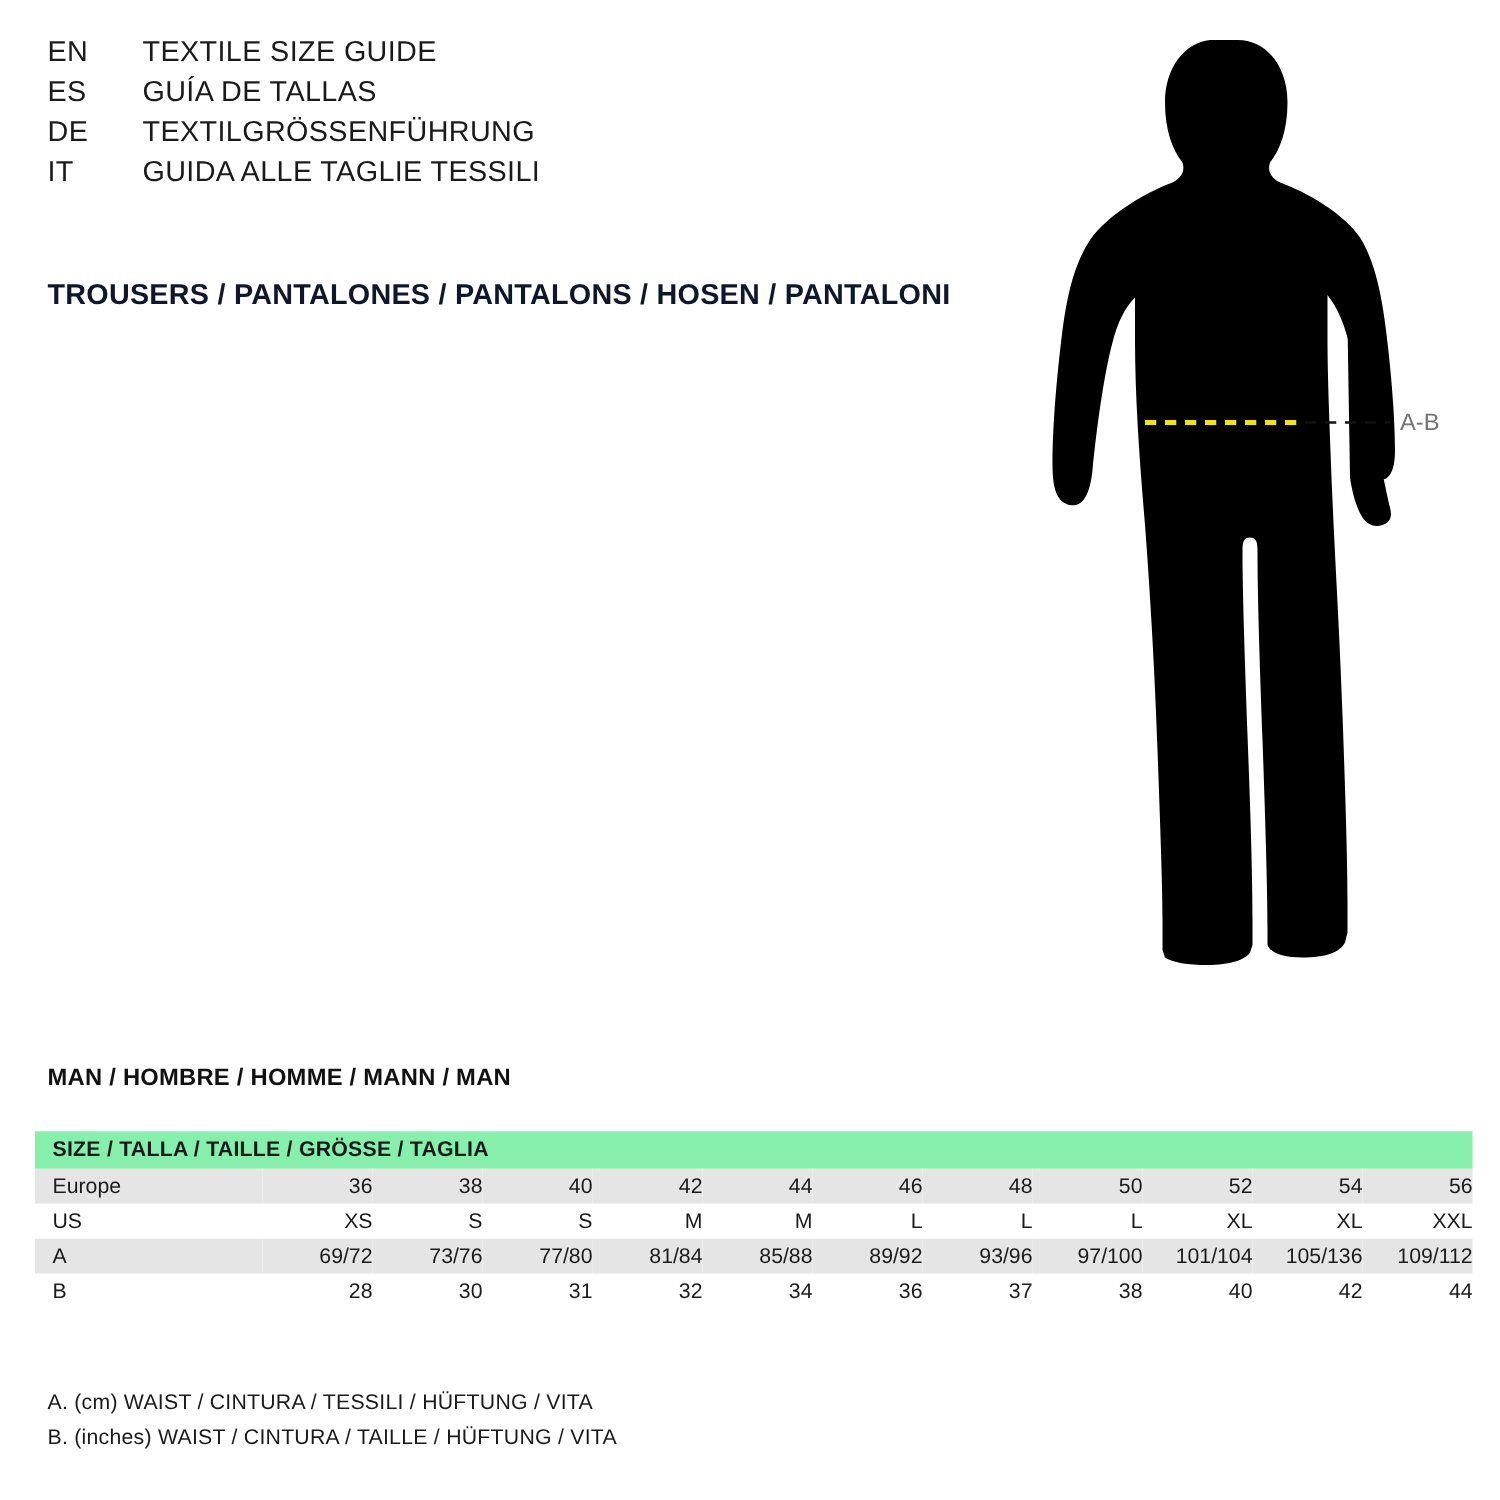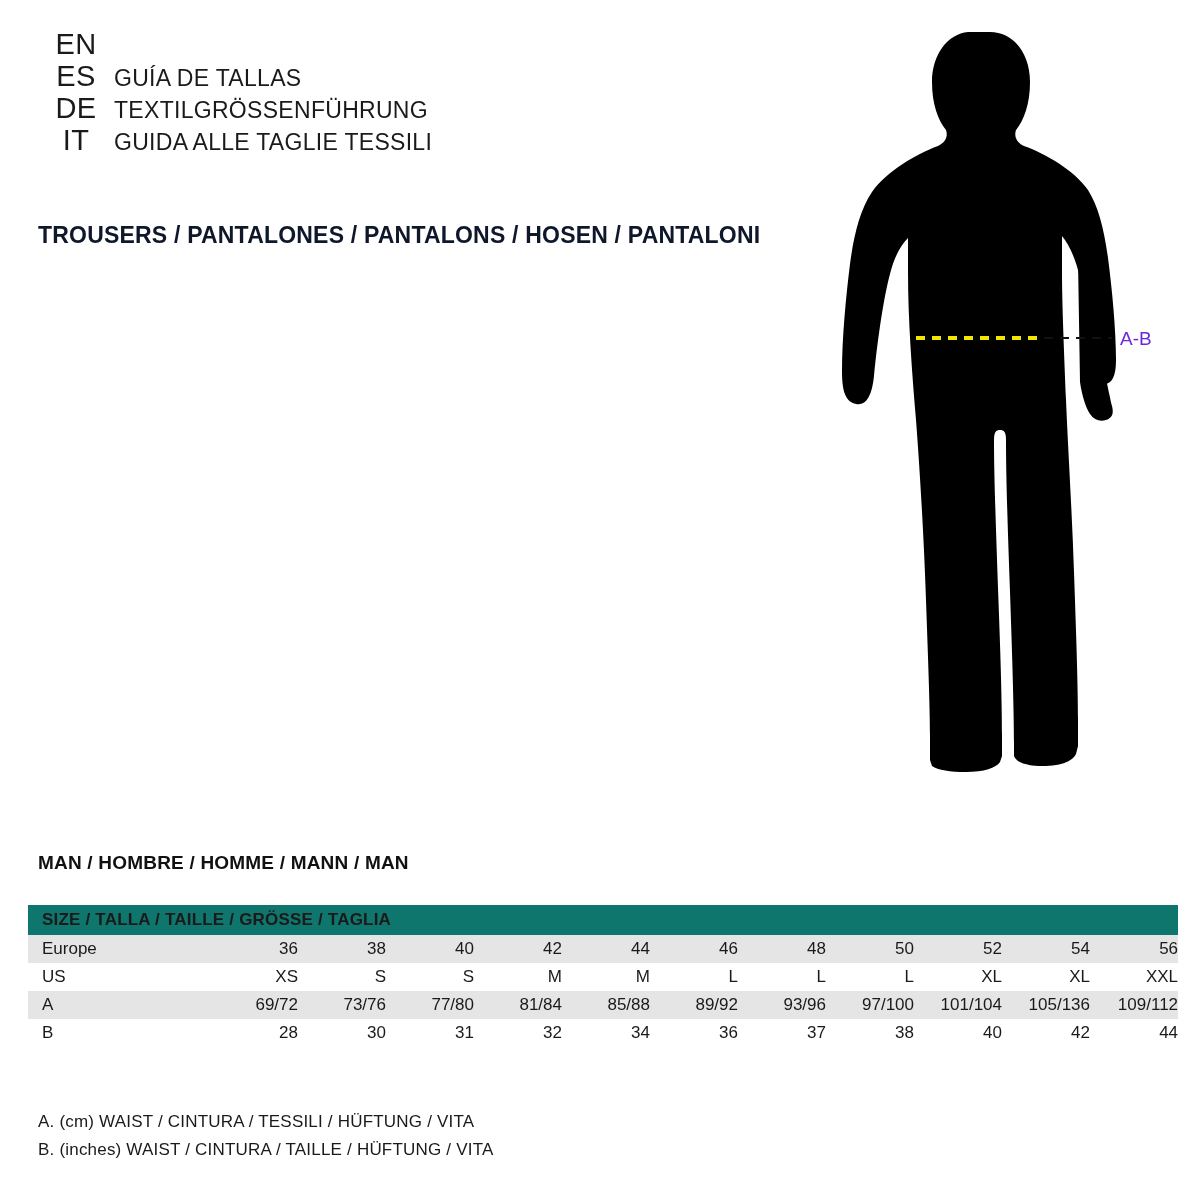--- a/index.html
+++ b/index.html
@@ -23,24 +23,23 @@
     top: 28px;
     width: 760px;
   }
   .lang-row {
     display: flex;
     align-items: baseline;
     height: 32px;
   }
   .lang-code {
     width: 76px;
-    font-size: 29px;
+    font-size: 23px;
     letter-spacing: 0.3px;
     color: #1a1a1a;
-    text-align: center;
   }
   .lang-text {
     font-size: 23px;
     letter-spacing: 0.3px;
     color: #1a1a1a;
     white-space: nowrap;
   }
   .garment-title {
     position: absolute;
     left: 38px;
@@ -59,21 +58,21 @@
     top: 20px;
     width: 360px;
     height: 790px;
   }
   .figure-wrap svg { display: block; }
   .ab-label {
     position: absolute;
     left: 300px;
     top: 308px;
     font-size: 19px;
-    color: #6d28d9;
+    color: #737373;
   }
 
   
   .gender-title {
     position: absolute;
     left: 38px;
     top: 852px;
     font-size: 19px;
     font-weight: bold;
     letter-spacing: 0.2px;
@@ -91,21 +90,21 @@
   table.size-table td, table.size-table th {
     height: 28px;
     font-size: 17px;
     color: #1a1a1a;
     font-weight: normal;
     text-align: right;
     padding: 0;
     border: none;
   }
   table.size-table th.head-cell {
-    background: #0f766e;
+    background: #86efac;
     text-align: left;
     padding-left: 14px;
     font-weight: bold;
     font-size: 17px;
     height: 30px;
     letter-spacing: 0.2px;
   }
   table.size-table td.row-label {
     text-align: left;
     padding-left: 14px;
@@ -126,20 +125,21 @@
     letter-spacing: 0.2px;
     white-space: nowrap;
   }
 </style>
 </head>
 <body>
 
 <div class="lang-block">
   <div class="lang-row">
     <div class="lang-code">EN</div>
+    <div class="lang-text">TEXTILE SIZE GUIDE</div>
   </div>
   <div class="lang-row">
     <div class="lang-code">ES</div>
     <div class="lang-text">GUÍA DE TALLAS</div>
   </div>
   <div class="lang-row">
     <div class="lang-code">DE</div>
     <div class="lang-text">TEXTILGRÖSSENFÜHRUNG</div>
   </div>
   <div class="lang-row">

